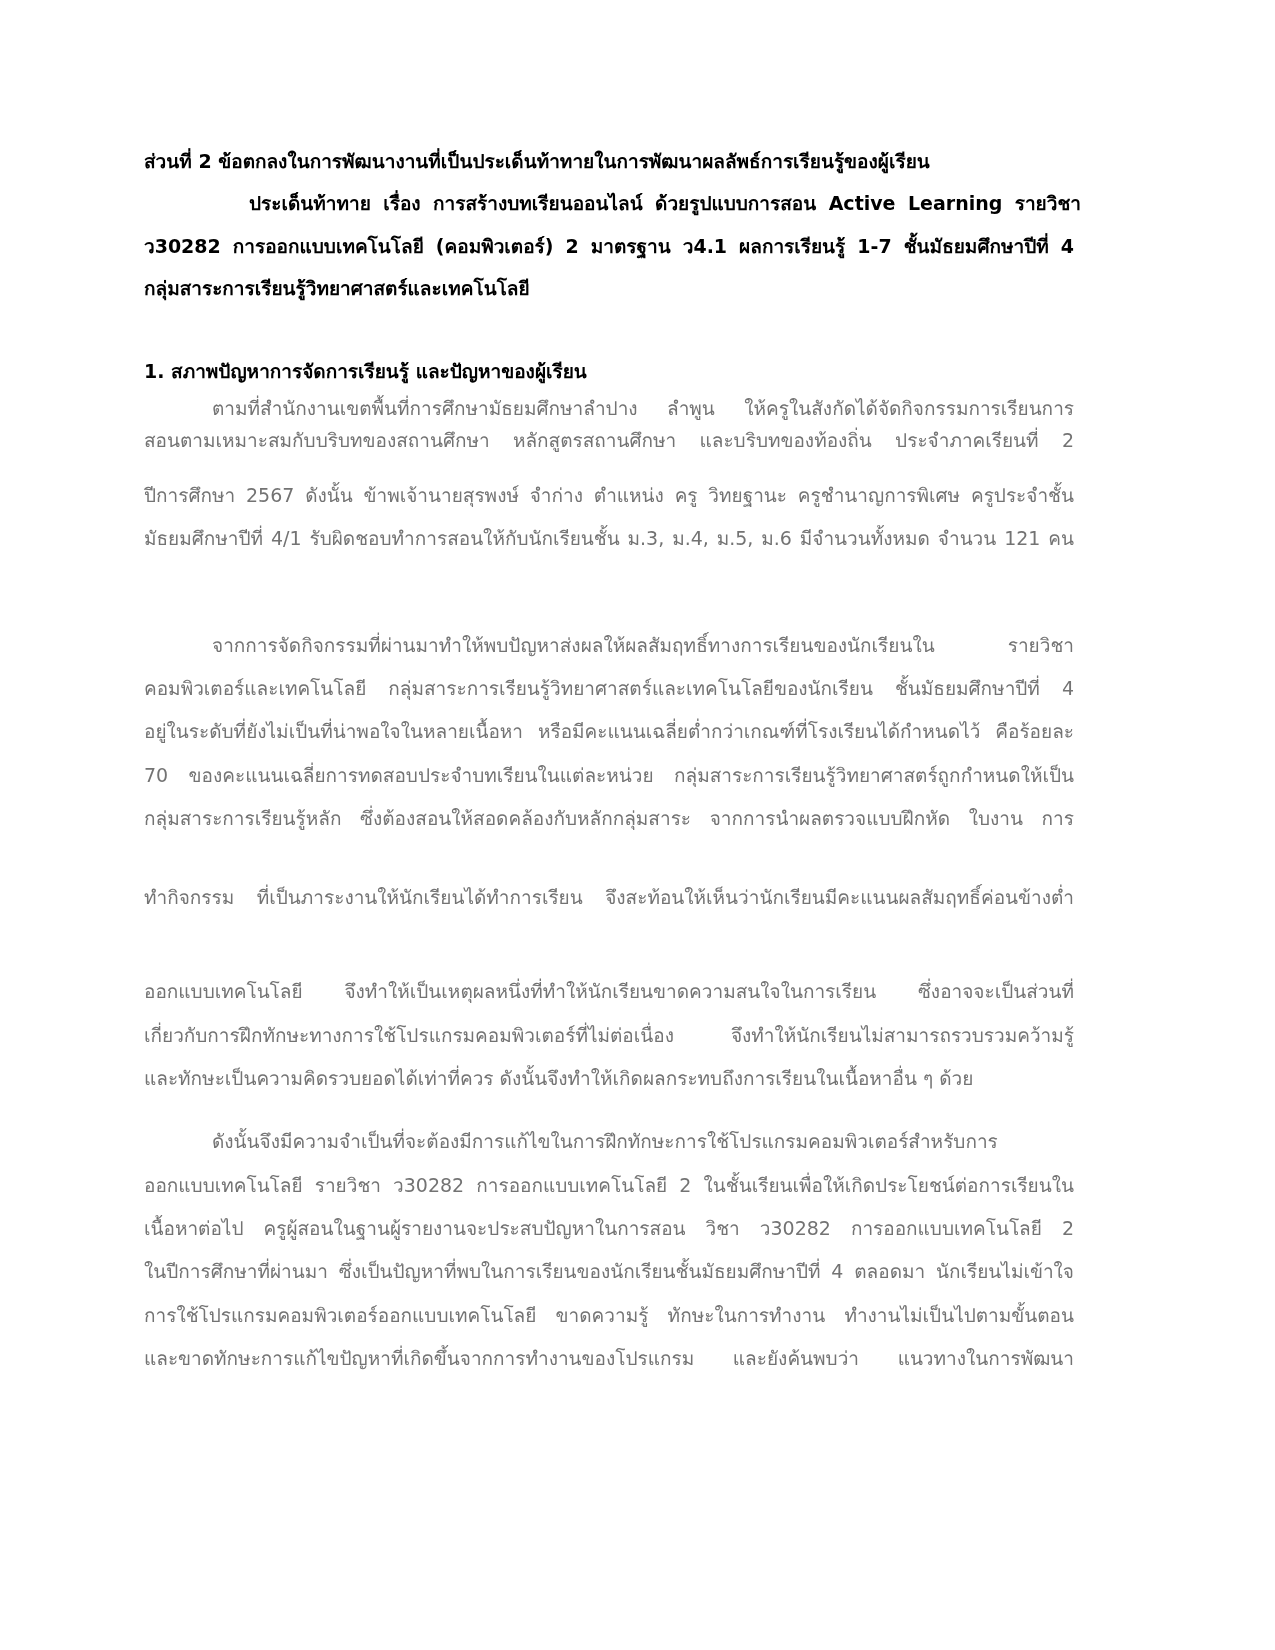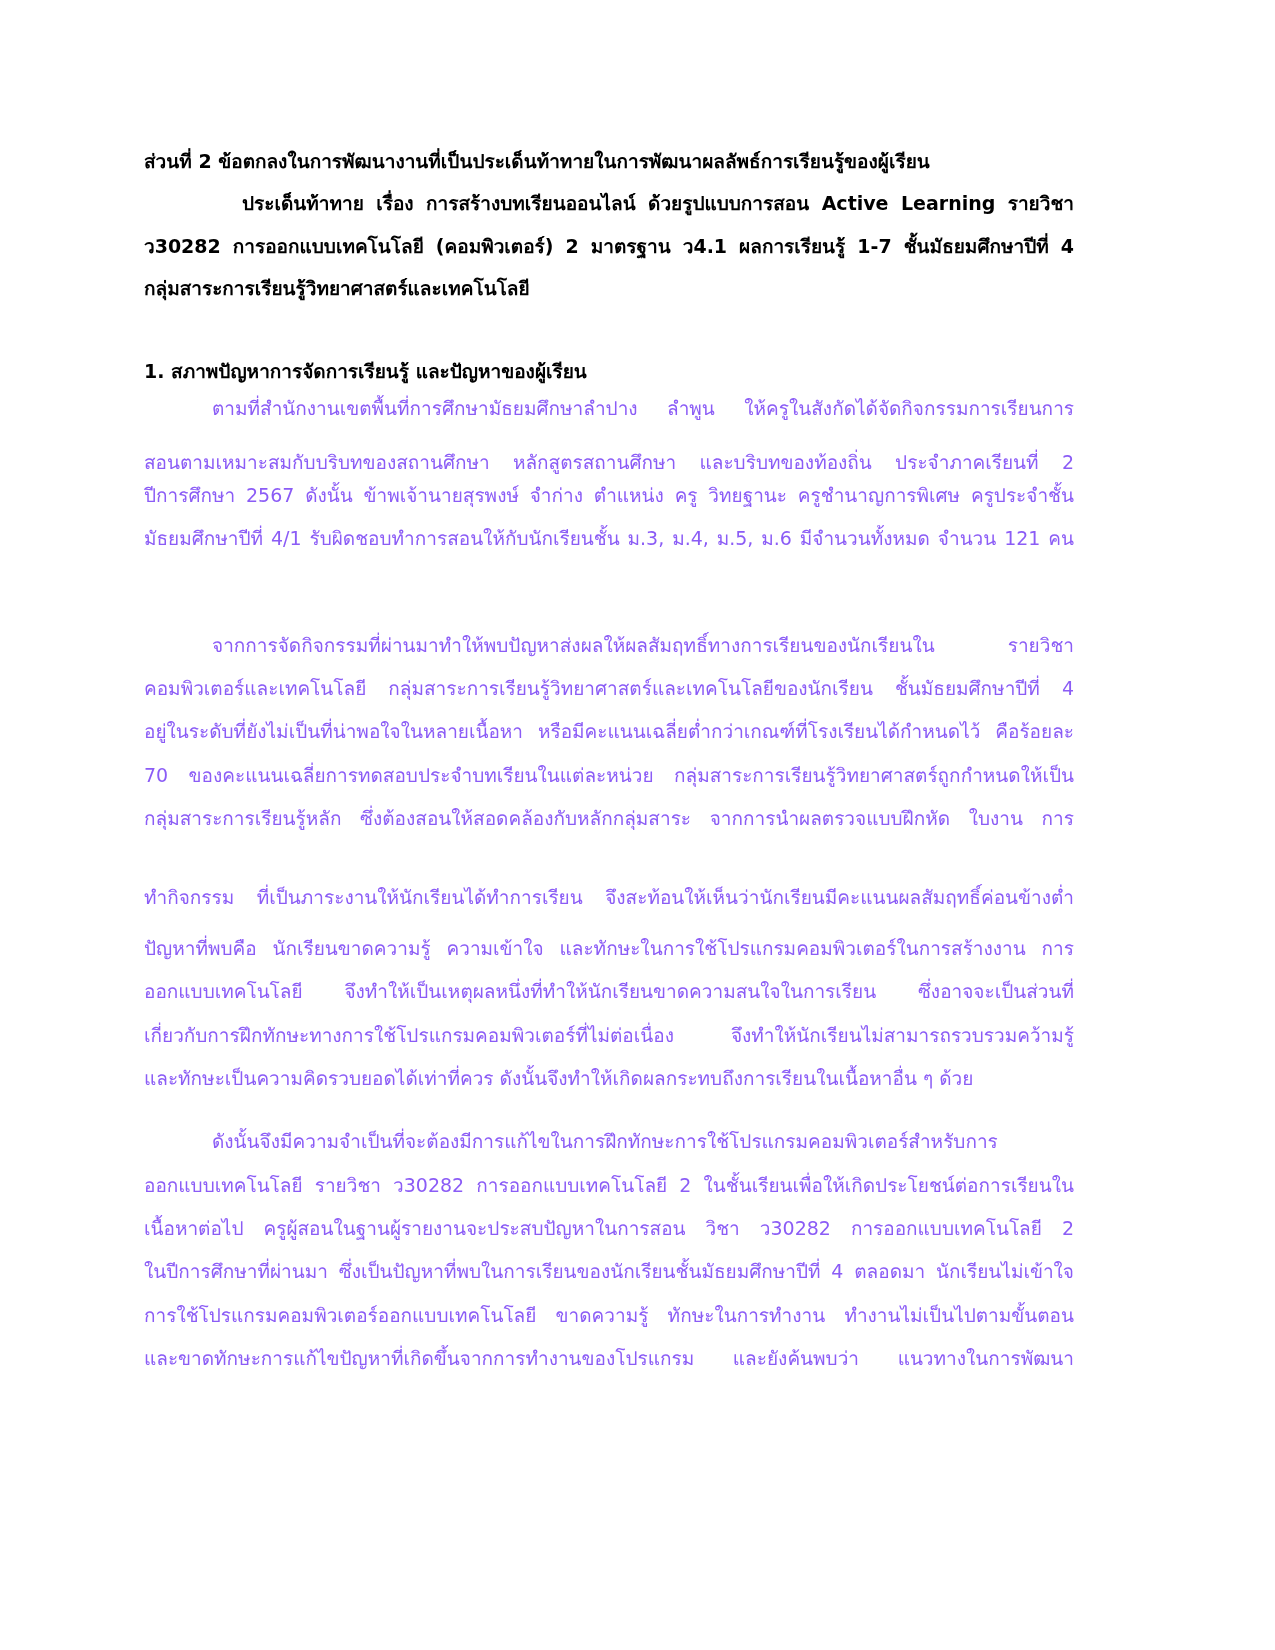--- a/index.html
+++ b/index.html
@@ -5,51 +5,50 @@
     html, body { margin: 0; padding: 0; background: #ffffff; }
     body { width: 1275px; height: 1650px; position: relative; overflow: hidden; }
     .page {
       position: absolute; left: 0; top: 0; width: 1217px; height: 1650px;
       background: #ffffff; color: #000000;
       font-family: "DejaVu Sans", "Liberation Sans", sans-serif;
     }
     .line {
       position: absolute; left: 144px; width: 930px;
       white-space: nowrap; font-size: 19px; line-height: 26px;
-      color: #8b5cf6;
+      color: #737373;
     }
     .bold { font-weight: bold; color: #000000; }
     .justify { text-align: justify; text-align-last: justify; }
     .indent { left: 242px; width: 832px; }
     .indent-sm { left: 212px; width: 862px; }
   </style>
 </head>
 <body>
 
 <div class="page">
 
   <div class="line bold" style="top:148px;">ส่วนที่ 2 ข้อตกลงในการพัฒนางานที่เป็นประเด็นท้าทายในการพัฒนาผลลัพธ์การเรียนรู้ของผู้เรียน</div>
-  <div class="line bold indent justify" style="top:190px;">ประเด็นท้าทาย เรื่อง การสร้างบทเรียนออนไลน์ ด้วยรูปแบบการสอน Active Learning รายวิชา</div>
+  <div class="line bold indent justify" style="top:190px;margin-left:7px;">ประเด็นท้าทาย เรื่อง การสร้างบทเรียนออนไลน์ ด้วยรูปแบบการสอน Active Learning รายวิชา</div>
   <div class="line bold justify" style="top:233px;">ว30282 การออกแบบเทคโนโลยี (คอมพิวเตอร์) 2 มาตรฐาน ว4.1 ผลการเรียนรู้ 1-7 ชั้นมัธยมศึกษาปีที่ 4</div>
   <div class="line bold" style="top:275px;">กลุ่มสาระการเรียนรู้วิทยาศาสตร์และเทคโนโลยี</div>
 
   <div class="line bold" style="top:358px;">1. สภาพปัญหาการจัดการเรียนรู้ และปัญหาของผู้เรียน</div>
 
   <div class="line indent-sm justify" style="top:395px;">ตามที่สำนักงานเขตพื้นที่การศึกษามัธยมศึกษาลำปาง ลำพูน ให้ครูในสังกัดได้จัดกิจกรรมการเรียนการ</div>
-  <div class="line justify" style="top:449px;">สอนตามเหมาะสมกับบริบทของสถานศึกษา หลักสูตรสถานศึกษา และบริบทของท้องถิ่น ประจำภาคเรียนที่ 2</div>
+  <div class="line justify" style="top:427px;">สอนตามเหมาะสมกับบริบทของสถานศึกษา หลักสูตรสถานศึกษา และบริบทของท้องถิ่น ประจำภาคเรียนที่ 2</div>
   <div class="line justify" style="top:482px;">ปีการศึกษา 2567 ดังนั้น ข้าพเจ้านายสุรพงษ์ จำก่าง  ตำแหน่ง ครู วิทยฐานะ ครูชำนาญการพิเศษ ครูประจำชั้น</div>
   <div class="line justify" style="top:525px;">มัธยมศึกษาปีที่ 4/1 รับผิดชอบทำการสอนให้กับนักเรียนชั้น ม.3, ม.4, ม.5, ม.6 มีจำนวนทั้งหมด จำนวน 121 คน</div>
 
   <div class="line indent-sm justify" style="top:632px;">จากการจัดกิจกรรมที่ผ่านมาทำให้พบปัญหาส่งผลให้ผลสัมฤทธิ์ทางการเรียนของนักเรียนใน รายวิชา</div>
   <div class="line justify" style="top:675px;">คอมพิวเตอร์และเทคโนโลยี กลุ่มสาระการเรียนรู้วิทยาศาสตร์และเทคโนโลยีของนักเรียน ชั้นมัธยมศึกษาปีที่ 4</div>
   <div class="line justify" style="top:718px;">อยู่ในระดับที่ยังไม่เป็นที่น่าพอใจในหลายเนื้อหา หรือมีคะแนนเฉลี่ยต่ำกว่าเกณฑ์ที่โรงเรียนได้กำหนดไว้ คือร้อยละ</div>
   <div class="line justify" style="top:762px;">70 ของคะแนนเฉลี่ยการทดสอบประจำบทเรียนในแต่ละหน่วย กลุ่มสาระการเรียนรู้วิทยาศาสตร์ถูกกำหนดให้เป็น</div>
   <div class="line justify" style="top:805px;">กลุ่มสาระการเรียนรู้หลัก ซึ่งต้องสอนให้สอดคล้องกับหลักกลุ่มสาระ จากการนำผลตรวจแบบฝึกหัด ใบงาน การ</div>
   <div class="line justify" style="top:884px;">ทำกิจกรรม ที่เป็นภาระงานให้นักเรียนได้ทำการเรียน จึงสะท้อนให้เห็นว่านักเรียนมีคะแนนผลสัมฤทธิ์ค่อนข้างต่ำ</div>
-  <div class="line justify" style="top:935px;">ปัญหาที่พบคือ นักเรียนขาดความรู้ ความเข้าใจ และทักษะในการใช้โปรแกรมคอมพิวเตอร์ในการสร้างงาน การ</div>
   <div class="line justify" style="top:978px;">ออกแบบเทคโนโลยี จึงทำให้เป็นเหตุผลหนึ่งที่ทำให้นักเรียนขาดความสนใจในการเรียน ซึ่งอาจจะเป็นส่วนที่</div>
   <div class="line justify" style="top:1022px;">เกี่ยวกับการฝึกทักษะทางการใช้โปรแกรมคอมพิวเตอร์ที่ไม่ต่อเนื่อง จึงทำให้นักเรียนไม่สามารถรวบรวมคว้ามรู้</div>
   <div class="line" style="top:1065px;">และทักษะเป็นความคิดรวบยอดได้เท่าที่ควร ดังนั้นจึงทำให้เกิดผลกระทบถึงการเรียนในเนื้อหาอื่น ๆ ด้วย</div>
 
   <div class="line indent-sm justify" style="top:1128px;">ดังนั้นจึงมีความจำเป็นที่จะต้องมีการแก้ไขในการฝึกทักษะการใช้โปรแกรมคอมพิวเตอร์สำหรับการ</div>
   <div class="line justify" style="top:1172px;">ออกแบบเทคโนโลยี รายวิชา ว30282 การออกแบบเทคโนโลยี 2 ในชั้นเรียนเพื่อให้เกิดประโยชน์ต่อการเรียนใน</div>
   <div class="line justify" style="top:1215px;">เนื้อหาต่อไป ครูผู้สอนในฐานผู้รายงานจะประสบปัญหาในการสอน วิชา ว30282 การออกแบบเทคโนโลยี 2</div>
   <div class="line justify" style="top:1258px;">ในปีการศึกษาที่ผ่านมา ซึ่งเป็นปัญหาที่พบในการเรียนของนักเรียนชั้นมัธยมศึกษาปีที่ 4 ตลอดมา นักเรียนไม่เข้าใจ</div>
   <div class="line justify" style="top:1302px;">การใช้โปรแกรมคอมพิวเตอร์ออกแบบเทคโนโลยี ขาดความรู้ ทักษะในการทำงาน ทำงานไม่เป็นไปตามขั้นตอน</div>
   <div class="line justify" style="top:1345px;">และขาดทักษะการแก้ไขปัญหาที่เกิดขึ้นจากการทำงานของโปรแกรม และยังค้นพบว่า แนวทางในการพัฒนา</div>

